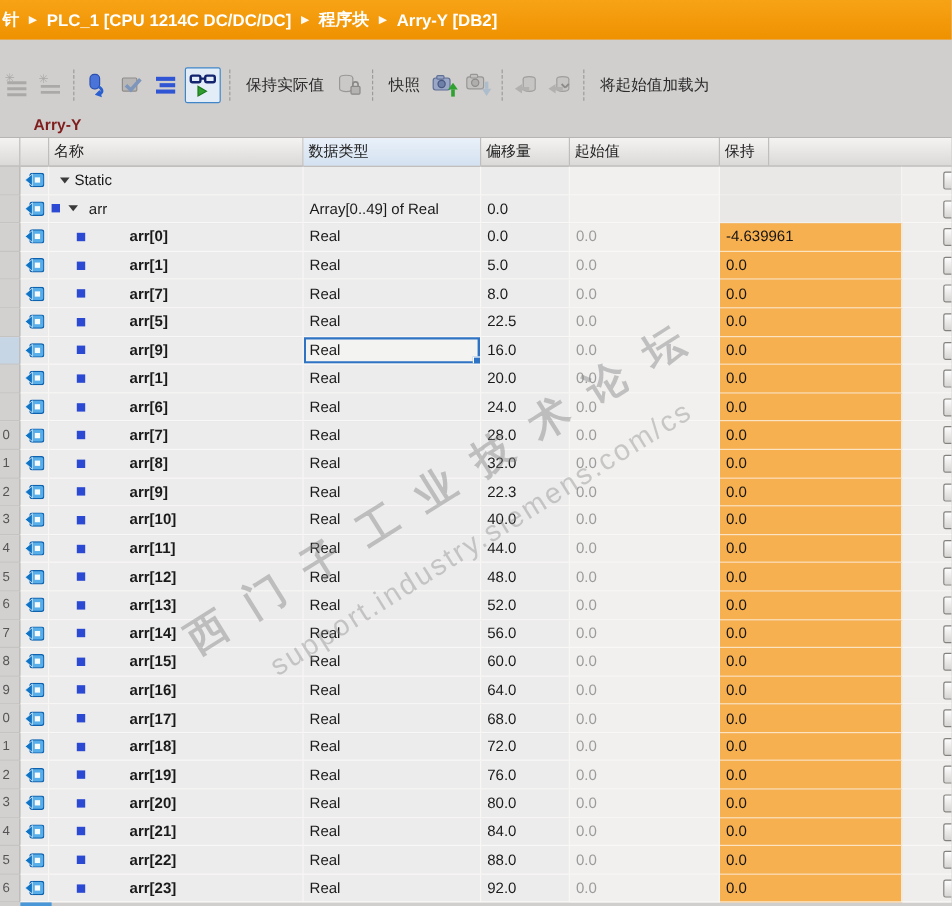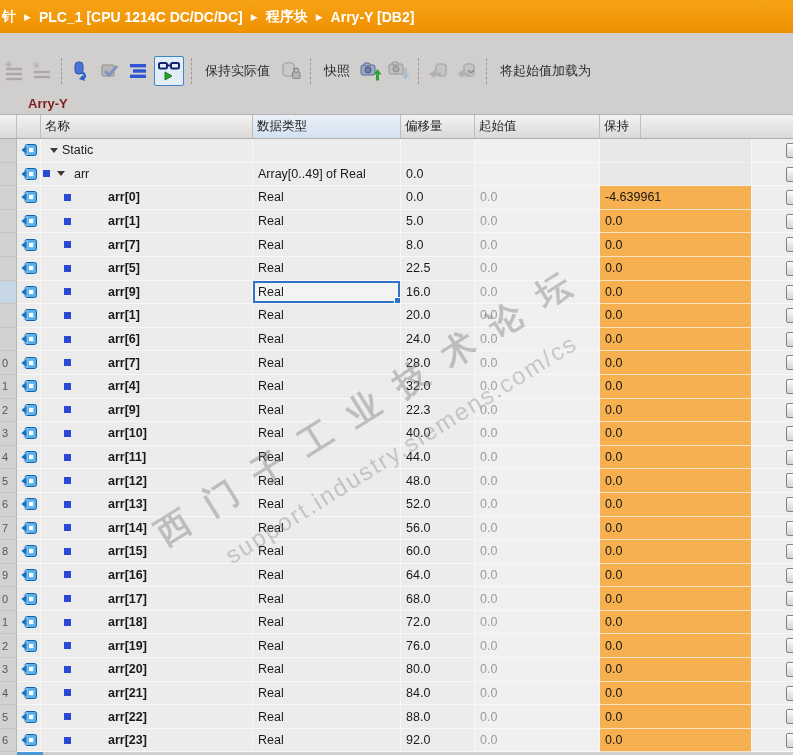--- a/index.html
+++ b/index.html
@@ -464,21 +464,21 @@
     <div class="c w-ico iconc">
       <svg width="17" height="12" viewBox="0 0 17 12">
         <rect x="5" y="0.5" width="11.5" height="11" rx="2" fill="#58aee8" stroke="#0f62ae"></rect>
         <polygon points="1,6 7,1 7,11" fill="#1173c4" stroke="#eaf4fc" stroke-width="0.6"></polygon>
         <rect x="9" y="3.8" width="4.4" height="4.4" fill="#ffffff" opacity="0.95"></rect>
       </svg>
     </div>
     <div class="c w-name namec lvl2">
       <span class="sq"></span>
 
-      <span class="nlabel">arr[4]</span>
+      <span class="nlabel">arr[8]</span>
     </div>
     <div class="c w-type typec">
       <span class="tlabel">Real</span>
 
     </div>
     <div class="c w-off offc">32.0</div>
     <div class="c w-start startc">0.0</div>
     <div class="c w-mon monc on">0.0</div>
     <div class="c w-ret retc">
       <span class="cb"></span>

